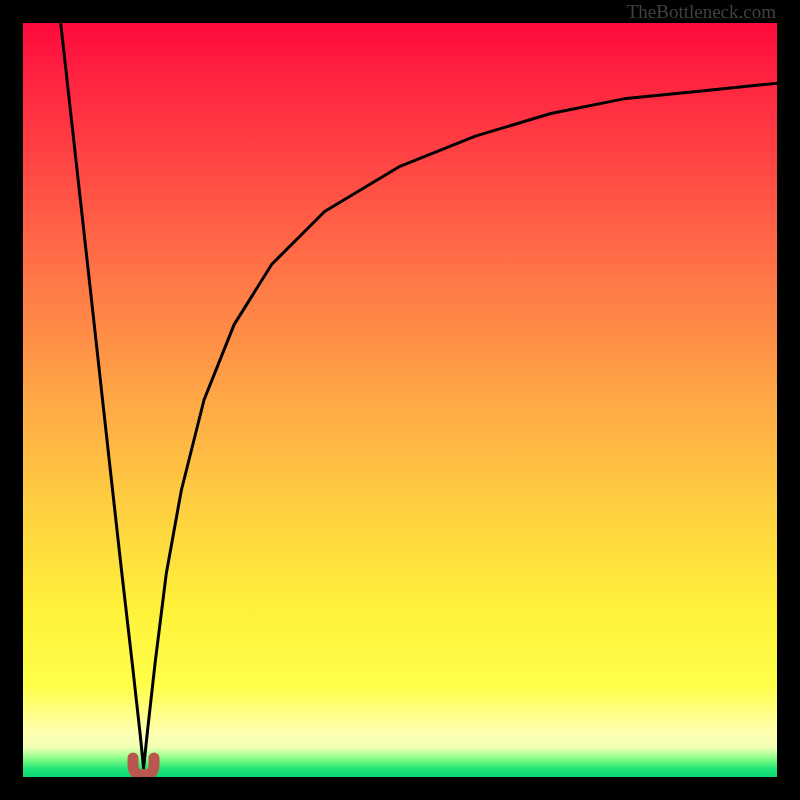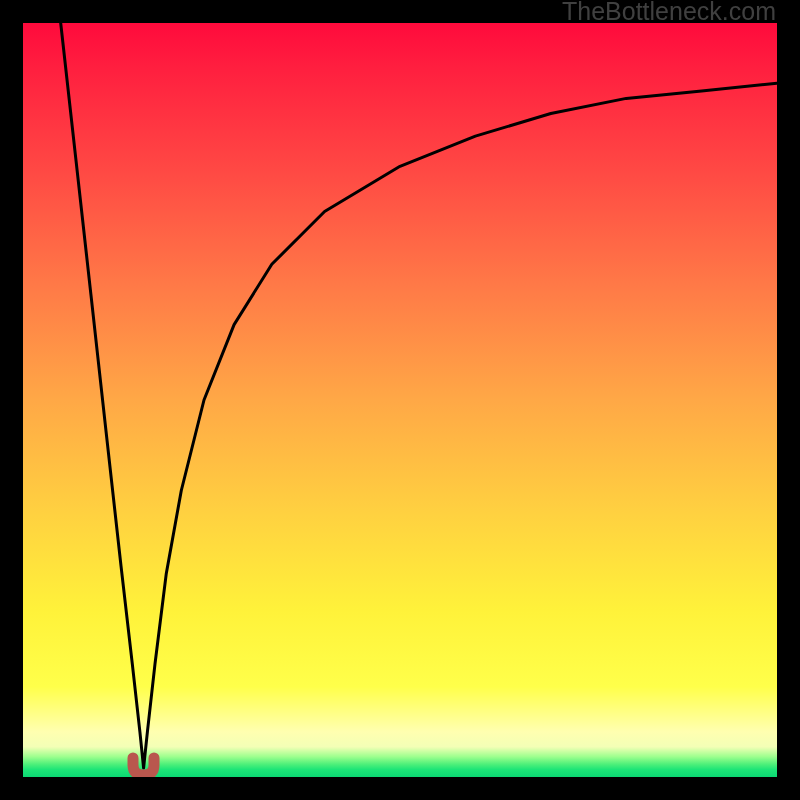--- a/index.html
+++ b/index.html
@@ -56,22 +56,22 @@
     left: 0;
     top: 0;
     width: 754px;
     height: 754px;
   }
   .watermark {
     position: absolute;
     top: 0;
     right: 24px;
     color: #404040;
-    font-family: Liberation Sans, sans-serif;
-    font-size: 25px;
+    font-family: Liberation Serif, serif;
+    font-size: 19px;
     line-height: 23px;
     letter-spacing: 0;
     user-select: none;
     white-space: nowrap;
   }
 </style>
 </head>
 <body>
 
 <div class="frame">

